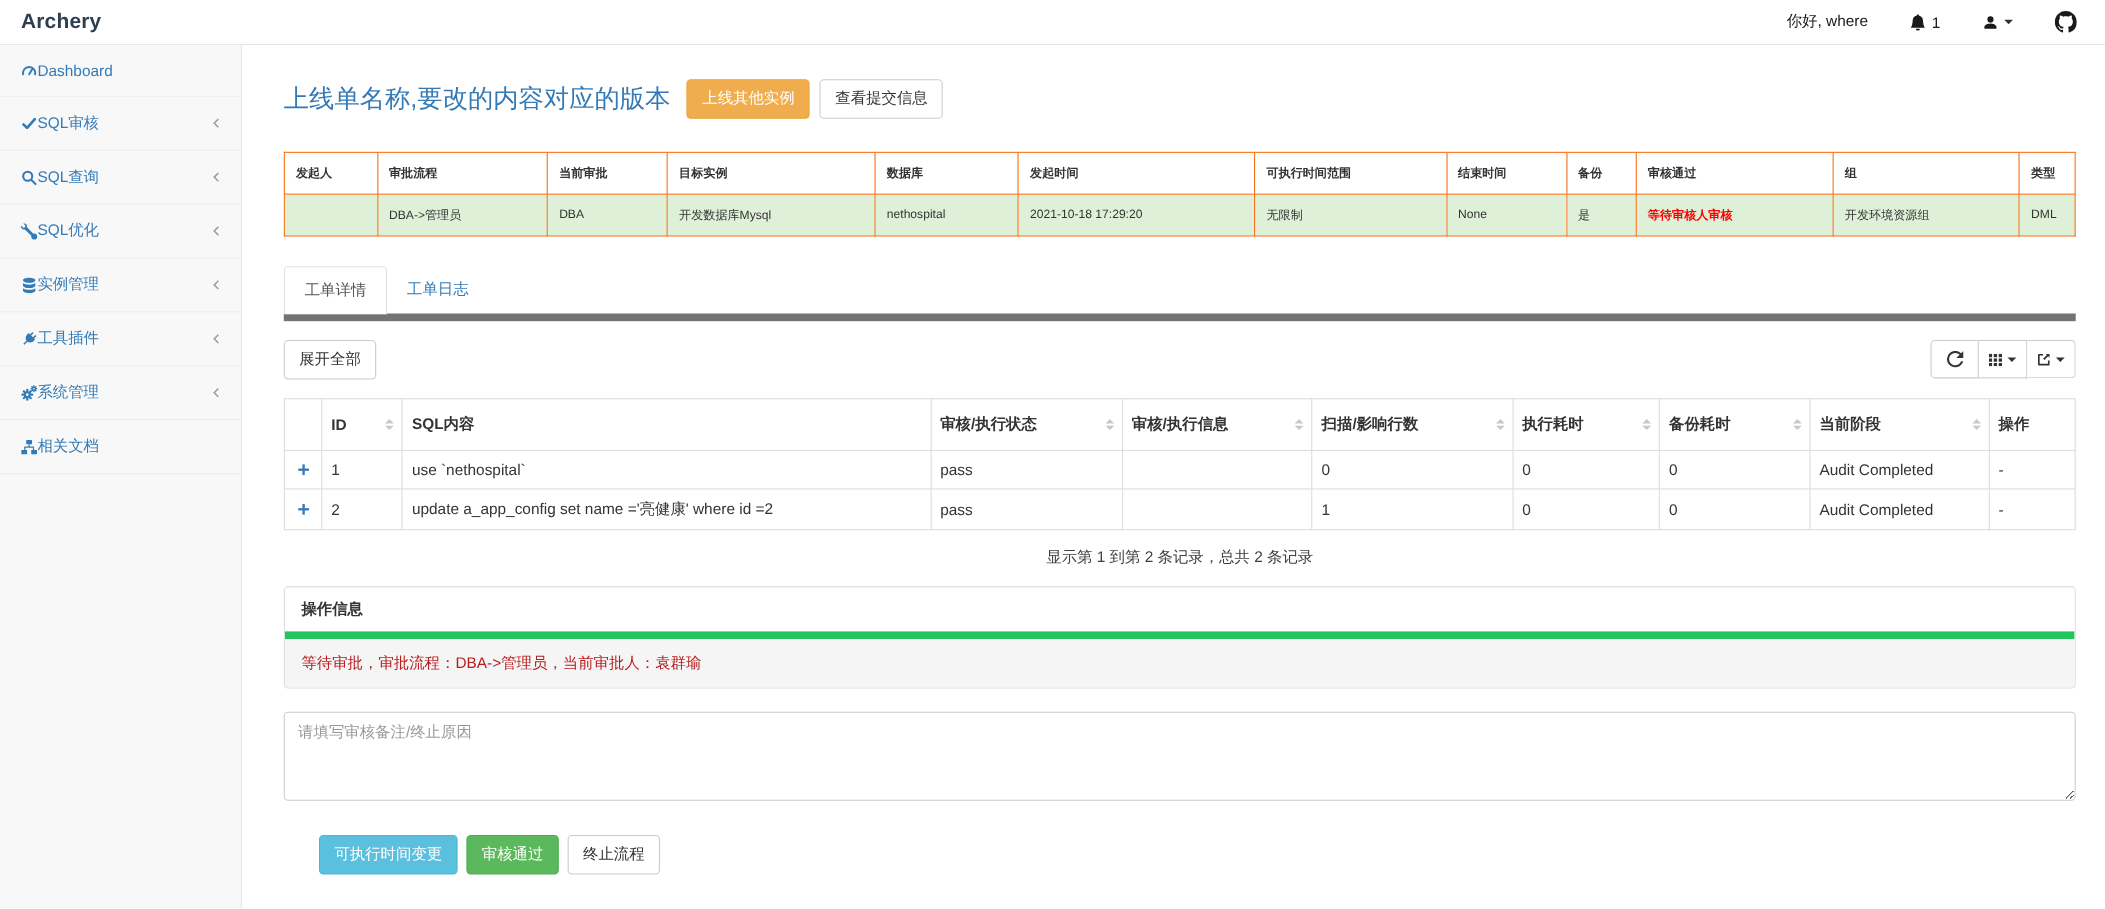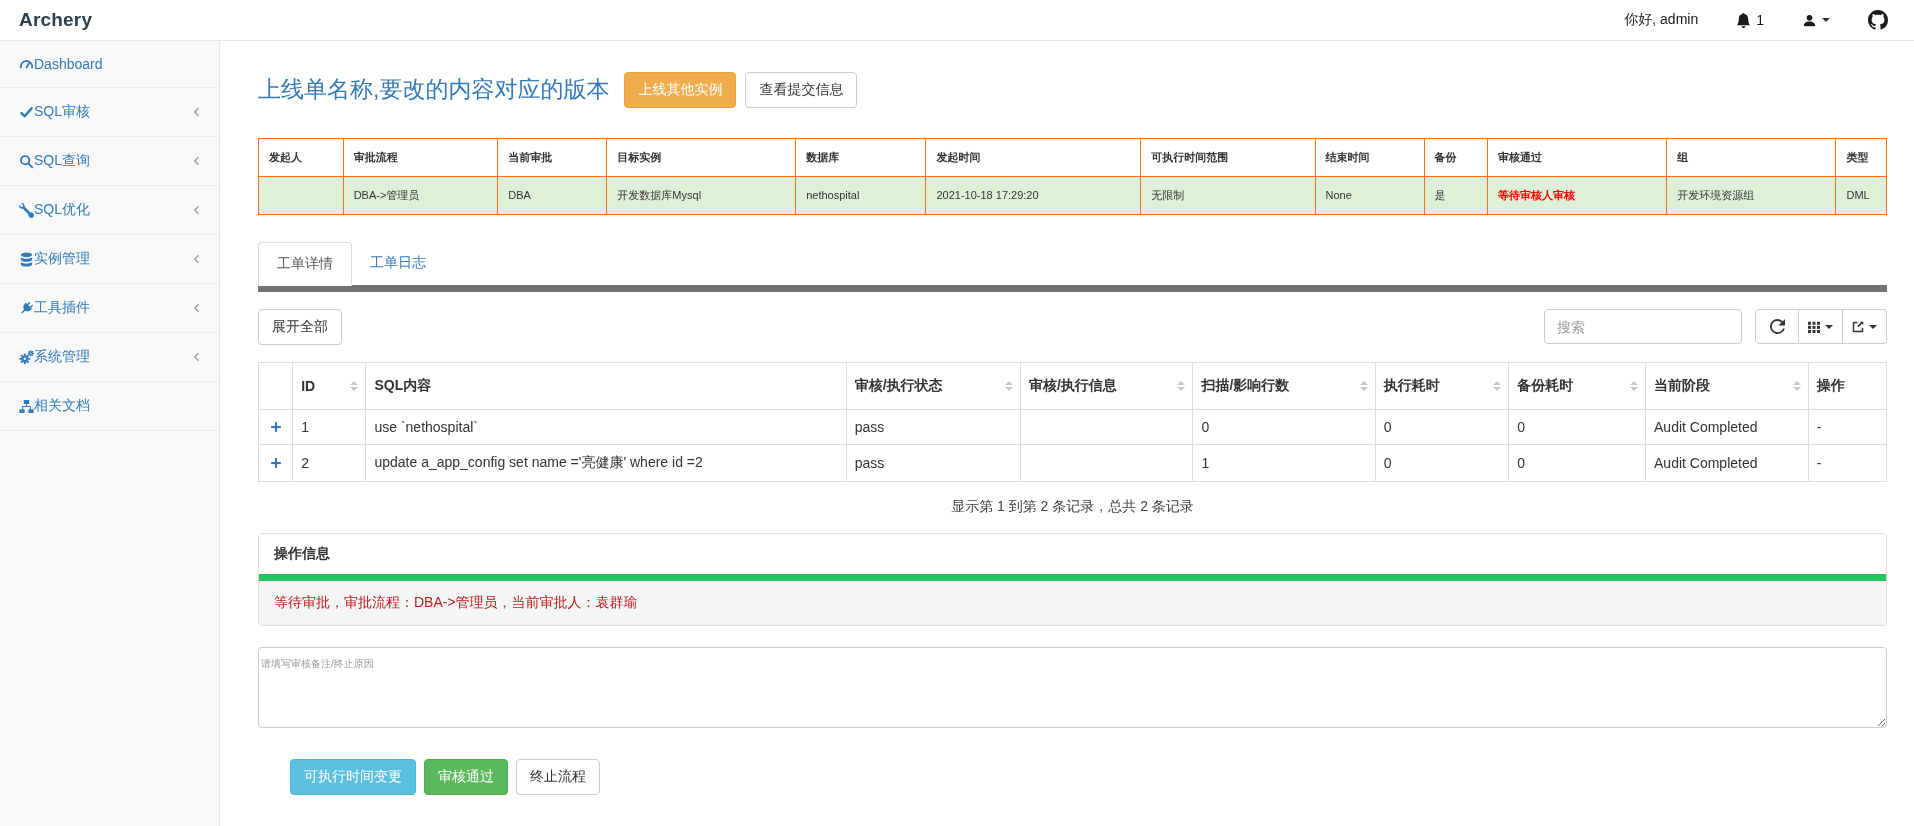--- a/index.html
+++ b/index.html
@@ -99,35 +99,35 @@
   .records-info { margin-top:16px; font-size:14px; color:#404040;text-align:center; }
 
   
   .panel { margin-top:17px; border:1px solid #ddd; border-radius:4px; overflow:hidden; }
   .panel-heading { padding:11px 15px; font-weight:bold; background:#fff; border-bottom:7px solid #22c55e; }
   .panel-body { padding:13px 15px; background:#f5f5f5; color:#b91c1c; }
 
   
   .audit-textarea {
     margin-top:21px; width:100%; height:81px;
-    border:1px solid #ccc; border-radius:4px; padding:9px 2px;
-    font-size:10px; font-family:inherit; color:#555; resize:vertical; outline:none;
+    border:1px solid #ccc; border-radius:4px; padding:9px 12px;
+    font-size:14px; font-family:inherit; color:#555; resize:vertical; outline:none;
   }
   .audit-textarea::placeholder { color:#999; }
 
   
   .actions { margin-top:28px; display:flex; gap:8px;margin-left:32px; }
 </style>
 </head>
 <body>
 
 <div class="navbar">
   <div class="brand">Archery</div>
   <div class="nav-right">
-    <span class="nav-item static">你好, admin</span>
+    <span class="nav-item static">你好, where</span>
     <span class="nav-item">
       <span>
         <svg class="ic" viewBox="0 0 16 16" fill="#1a1a1a">
             <path d="M8 16a2 2 0 0 0 2-2H6a2 2 0 0 0 2 2zm.995-14.901a1 1 0 1 0-1.99 0A5.002 5.002 0 0 0 3 6c0 1.098-.5 6-2 7h14c-1.5-1-2-5.902-2-7 0-2.42-1.72-4.44-4.005-4.901z"></path>
           </svg>
       </span>
       <span>1</span>
     </span>
     <span class="nav-item">
       <span>
@@ -337,21 +337,20 @@
     
     <div class="tabs">
       <div class="tab active">工单详情</div>
       <div class="tab">工单日志</div>
     </div>
 
     
     <div class="toolbar">
       <button class="btn">展开全部</button>
       <div class="toolbar-right">
-        <input class="search-input" type="text" placeholder="搜索" style="">
         <div class="tool-group">
           <button class="tool-btn">
             <span>
               <svg class="ic" viewBox="0 0 16 16" fill="#333">
                   <path d="M13.65 2.35A7.95 7.95 0 0 0 8 0a8 8 0 1 0 7.75 10h-2.08A6 6 0 1 1 8 2c1.66 0 3.14.69 4.22 1.78L9 7h7V0l-2.35 2.35z"></path>
                 </svg>
             </span>
           </button>
           <button class="tool-btn">
             <span>

